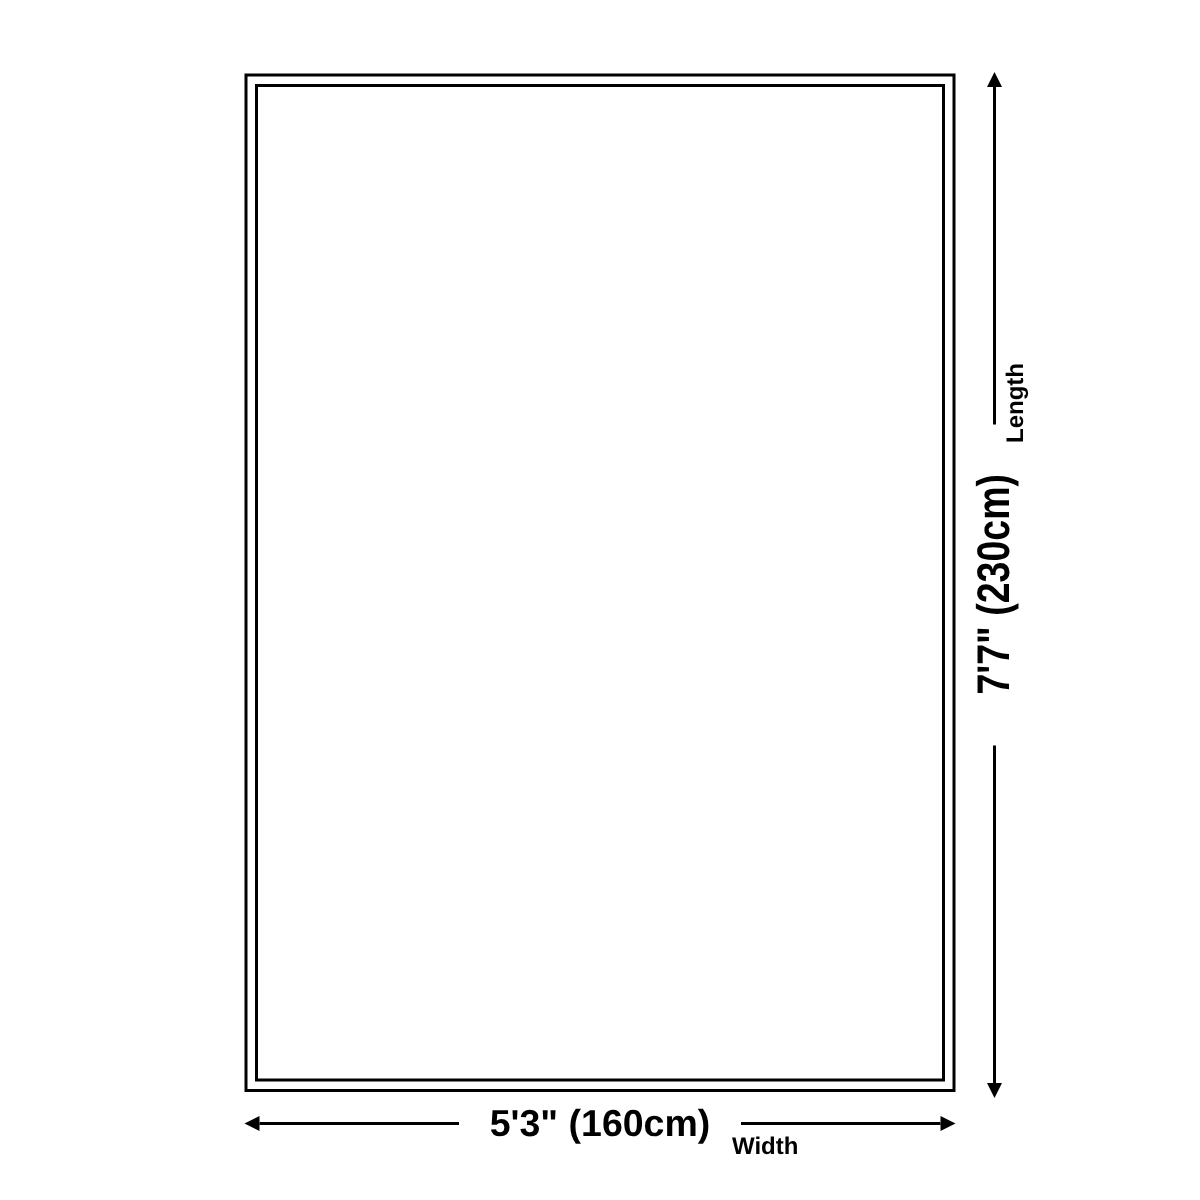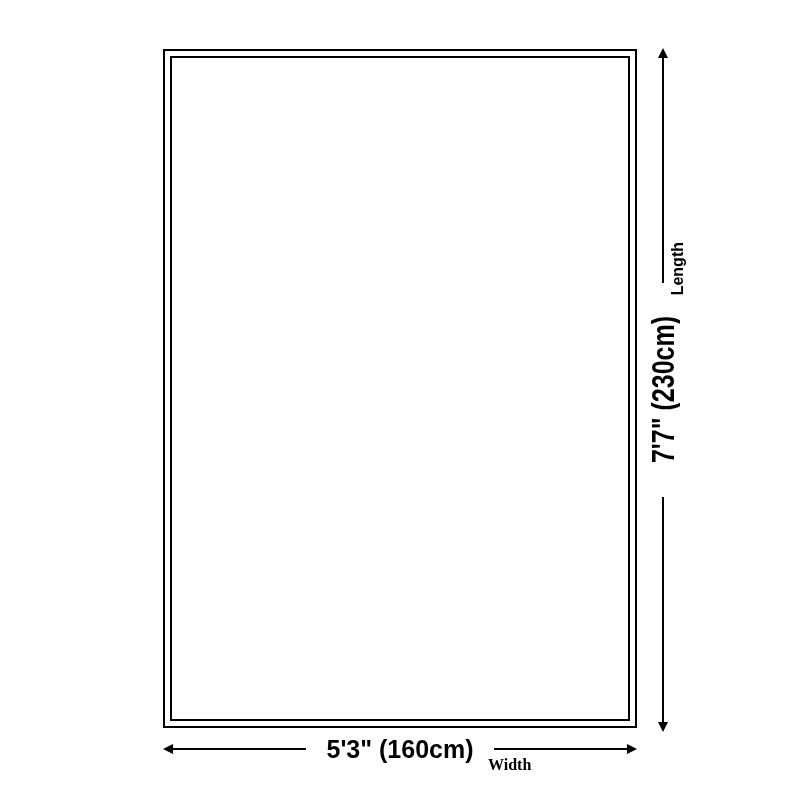--- a/index.html
+++ b/index.html
@@ -72,21 +72,21 @@
     margin: 33px 0;
   }
   .axis-label {
     position: absolute;
     font-size: 16px;
     font-weight: 700;
     color: #000;
     line-height: 1.15;
     white-space: nowrap;
   }
-  .axis-label-h { left: 325px; top: 17px; font-family: Liberation Serif, serif; }
+  .axis-label-h { left: 325px; top: 17px; }
   .axis-label-v {
     writing-mode: vertical-rl;
     transform: rotate(180deg);
     left: 26px;
     top: 194px;
   }
 </style>
 </head>
 <body>
 

